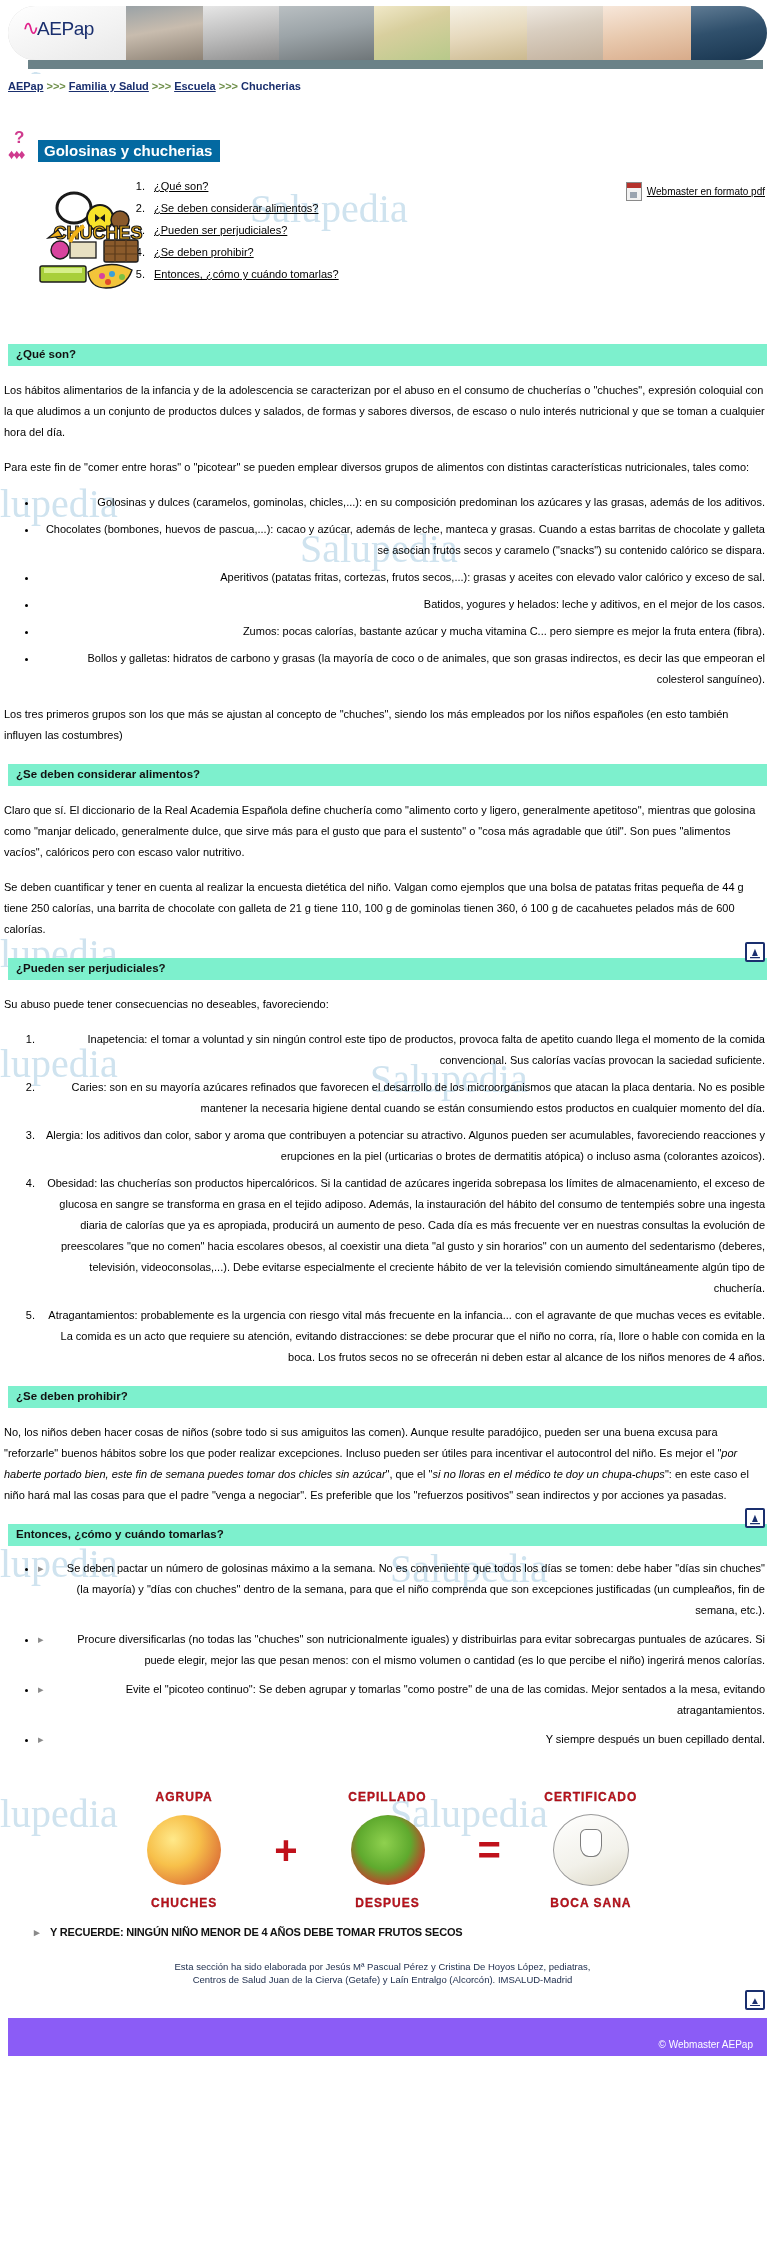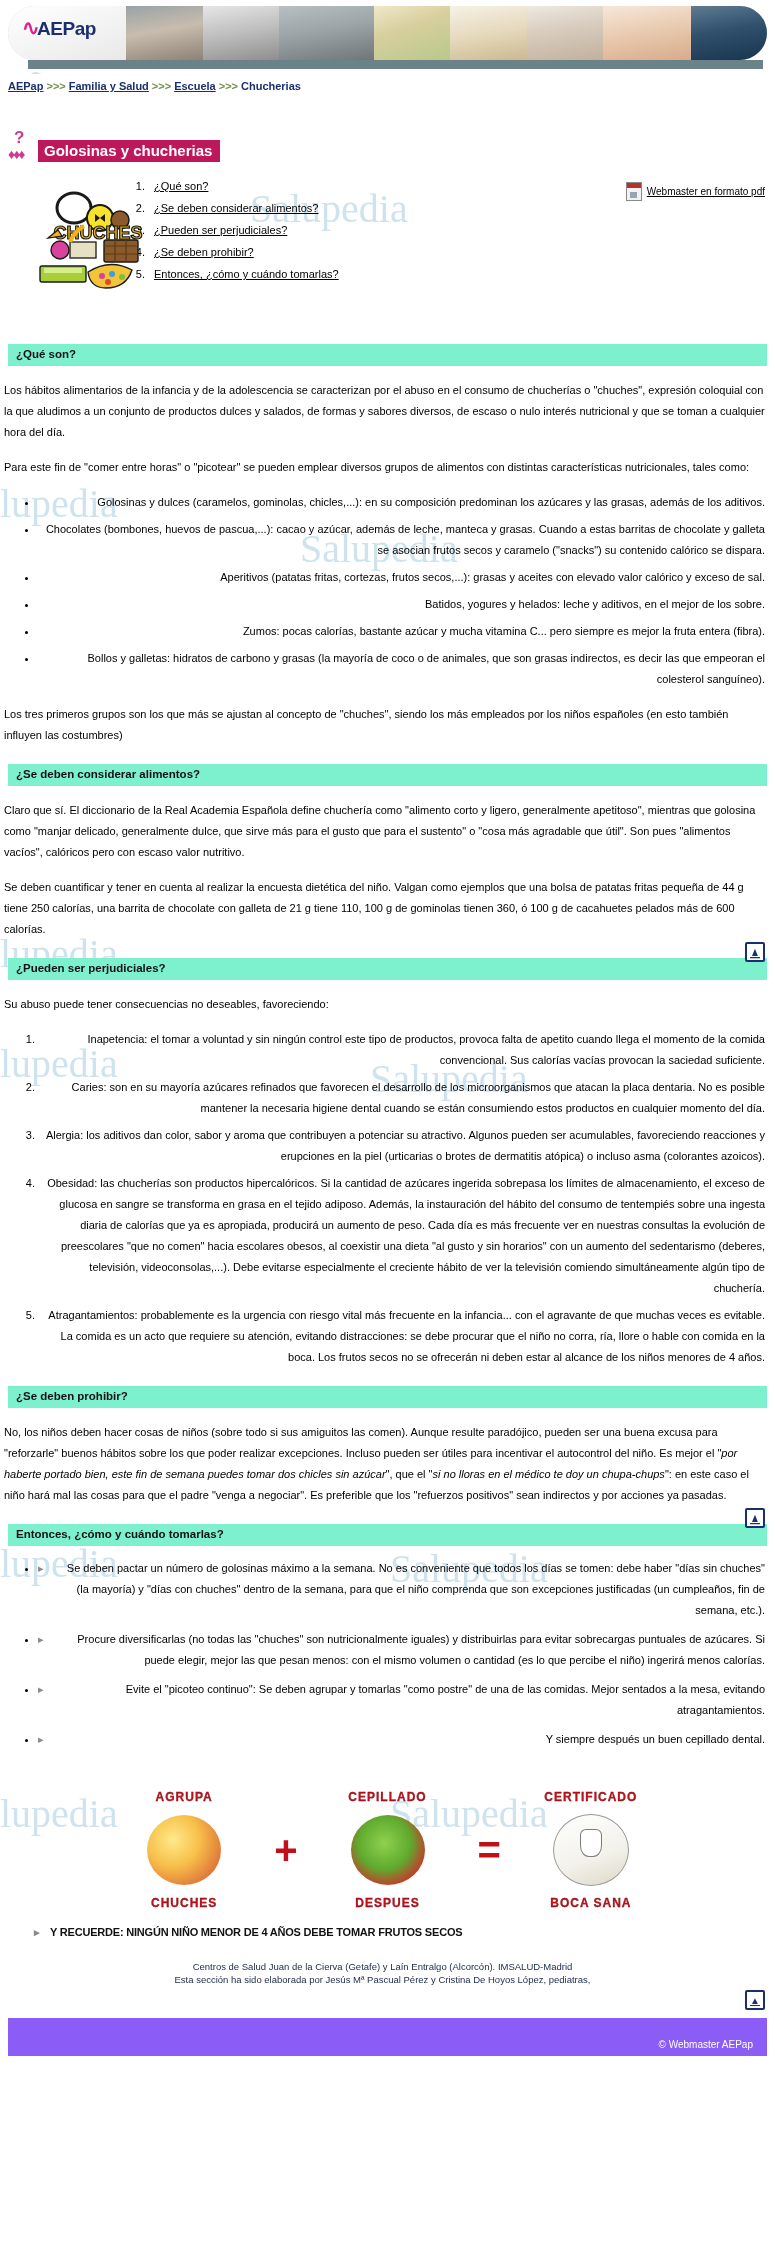--- a/index.html
+++ b/index.html
@@ -34,21 +34,21 @@
   .bx2{background:linear-gradient(170deg,#e6e6e6 0%,#bdbdbd 50%,#8e8e8e 100%);}
   .bx3{flex:1.25;background:linear-gradient(170deg,#b9bfc2 0%,#9ca4a8 45%,#6f7679 100%);}
   .bx4{background:linear-gradient(160deg,#f0e8c8 0%,#d8cf9e 40%,#b7c98a 100%);}
   .bx5{background:linear-gradient(170deg,#f6f2e6 0%,#e6d9bd 50%,#cbb98f 100%);}
   .bx6{background:linear-gradient(170deg,#efe9e1 0%,#d9cec0 40%,#c2b09c 100%);}
   .bx7{flex:1.15;background:linear-gradient(170deg,#f7e7da 0%,#e8c9ae 50%,#d8ab8a 100%);}
   .bx8{background:linear-gradient(170deg,#5f7b93 0%,#30506c 45%,#18354f 100%);}
 
   .logo{
     position:absolute;left:22px;top:16px;
-    font-weight:bold;font-size:19px;color:#1a2f6e;
+    font-weight:normal;font-size:19px;color:#1a2f6e;
     letter-spacing:-0.5px;
     font-family:"Liberation Sans", sans-serif;
     z-index:5;
   }
   .logo .wave{color:#e0218a;font-size:21px;margin-right:-2px;}
   .banner-title{
     position:absolute;left:152px;top:24px;
     font-size:38px;font-weight:bold;color:#141414;
     letter-spacing:-0.5px;
     text-shadow:1px 1px 0 rgba(255,255,255,.45);
@@ -83,21 +83,21 @@
   .fam-icon .qm{
     position:absolute;left:6px;top:-2px;
     color:#cf3b8e;font-size:17px;font-weight:bold;
   }
   .fam-icon .people{
     position:absolute;left:0;bottom:0;
     color:#cf3b8e;font-size:14px;letter-spacing:-2px;
     white-space:nowrap;
   }
   .title-badge{
-    background:#be185d;
+    background:#0369a1;
     color:#ffffff;
     font-size:15px;font-weight:bold;
     padding:2px 8px 3px 6px;
     letter-spacing:0px;
     line-height:17px;
   }
 
   
   .toc-block{position:relative;min-height:130px;margin-top:8px;}
   .chuches-fig{
@@ -355,21 +355,21 @@
 
   <div class="sec" style="margin-top:44px;">
     <div class="sec-head">¿Qué son?</div>
     <div class="body-txt">
       <p>Los hábitos alimentarios de la infancia y de la adolescencia se caracterizan por el abuso en el consumo de chucherías o "chuches", expresión coloquial con la que aludimos a un conjunto de productos dulces y salados, de formas y sabores diversos, de escaso o nulo interés nutricional y que se toman a cualquier hora del día.</p>
       <p>Para este fin de "comer entre horas" o "picotear" se pueden emplear diversos grupos de alimentos con distintas características nutricionales, tales como:</p>
       <ul>
         <li>Golosinas y dulces (caramelos, gominolas, chicles,...): en su composición predominan los azúcares y las grasas, además de los aditivos.</li>
         <li>Chocolates (bombones, huevos de pascua,...): cacao y azúcar, además de leche, manteca y grasas. Cuando a estas barritas de chocolate y galleta se asocian frutos secos y caramelo ("snacks") su contenido calórico se dispara.</li>
         <li>Aperitivos (patatas fritas, cortezas, frutos secos,...): grasas y aceites con elevado valor calórico y exceso de sal.</li>
-        <li>Batidos, yogures y helados: leche y aditivos, en el mejor de los sobre.</li>
+        <li>Batidos, yogures y helados: leche y aditivos, en el mejor de los casos.</li>
         <li>Zumos: pocas calorías, bastante azúcar y mucha vitamina C... pero siempre es mejor la fruta entera (fibra).</li>
         <li>Bollos y galletas: hidratos de carbono y grasas (la mayoría de coco o de animales, que son grasas indirectos, es decir las que empeoran el colesterol sanguíneo).</li>
       </ul>
       <p>Los tres primeros grupos son los que más se ajustan al concepto de "chuches", siendo los más empleados por los niños españoles (en esto también influyen las costumbres)</p>
     </div>
   </div>
 
   <div class="sec">
     <div class="sec-head">¿Se deben considerar alimentos?</div>
     <div class="body-txt">
@@ -433,22 +433,22 @@
     <div class="badge">
       <div class="arc-top">CERTIFICADO</div>
       <div class="art art3"></div>
       <div class="arc-bot">BOCA SANA</div>
     </div>
   </div>
 
   <div class="remember">Y RECUERDE: NINGÚN NIÑO MENOR DE 4 AÑOS DEBE TOMAR FRUTOS SECOS</div>
 
   <div class="credits">
+    <div>Esta sección ha sido elaborada por Jesús Mª Pascual Pérez y Cristina De Hoyos López, pediatras,</div>
     <div>Centros de Salud Juan de la Cierva (Getafe) y Laín Entralgo (Alcorcón). IMSALUD-Madrid</div>
-    <div>Esta sección ha sido elaborada por Jesús Mª Pascual Pérez y Cristina De Hoyos López, pediatras,</div>
   </div>
 
   <div class="foot-arrow-wrap">
     <a class="foot-arrow" href="#">
           <i>▲</i>
         </a>
   </div>
 
   <div class="footer">
     <span class="fm">© Webmaster AEPap</span>

